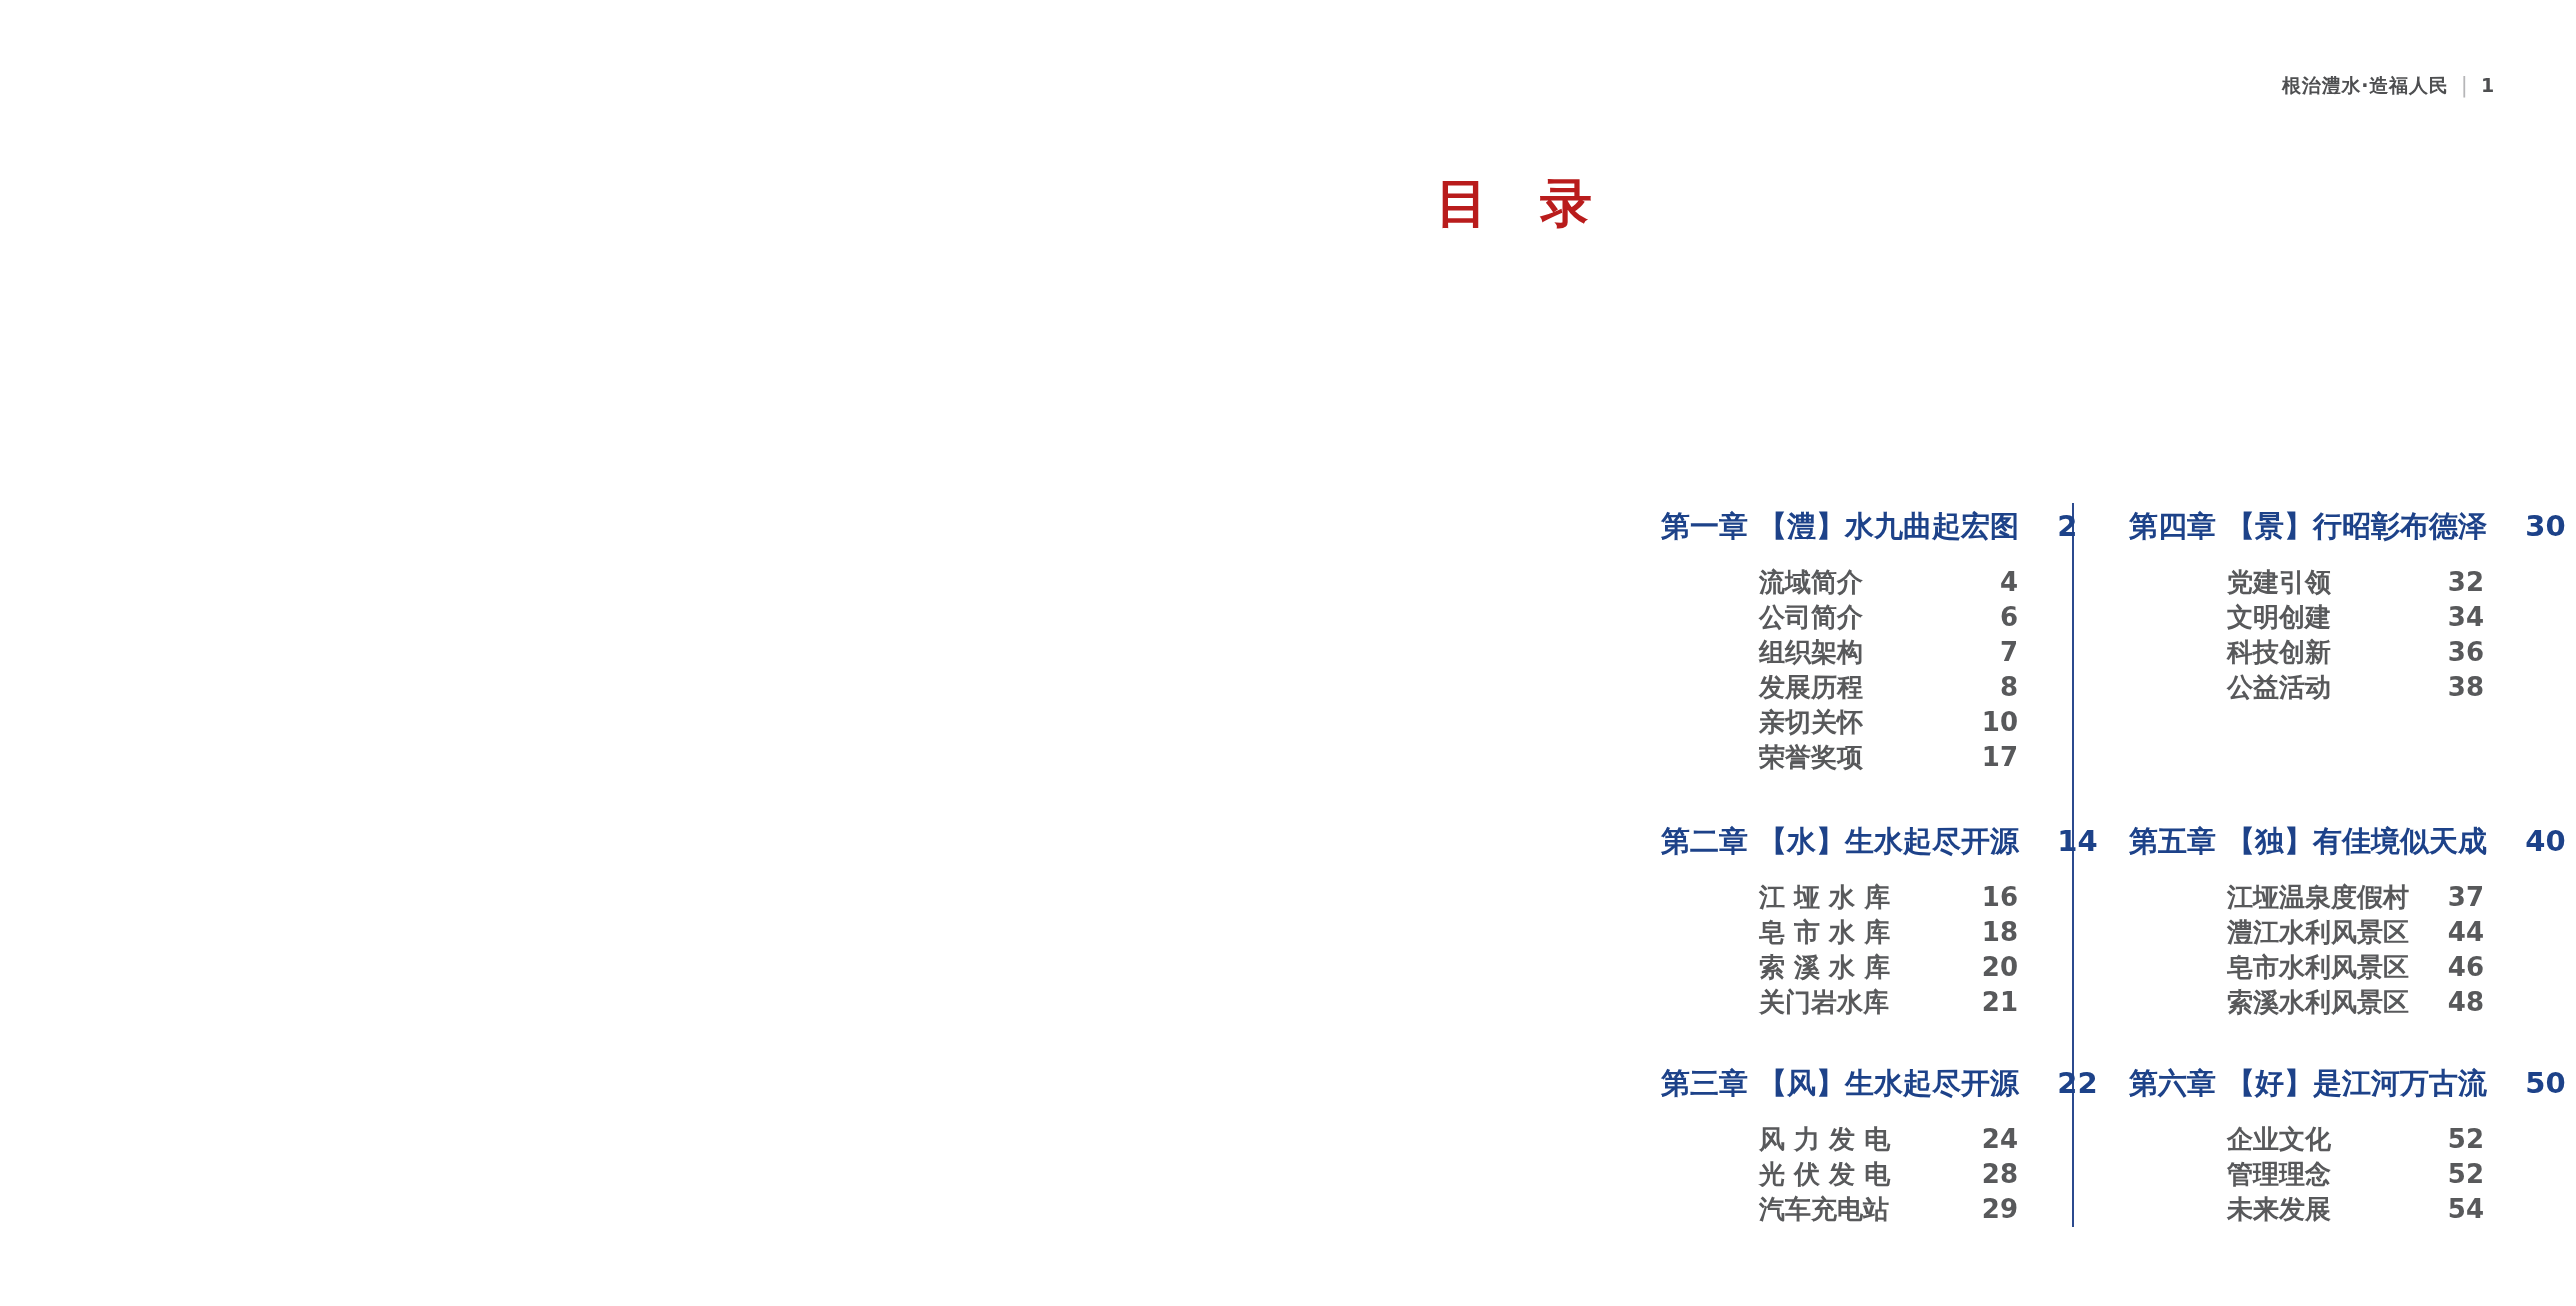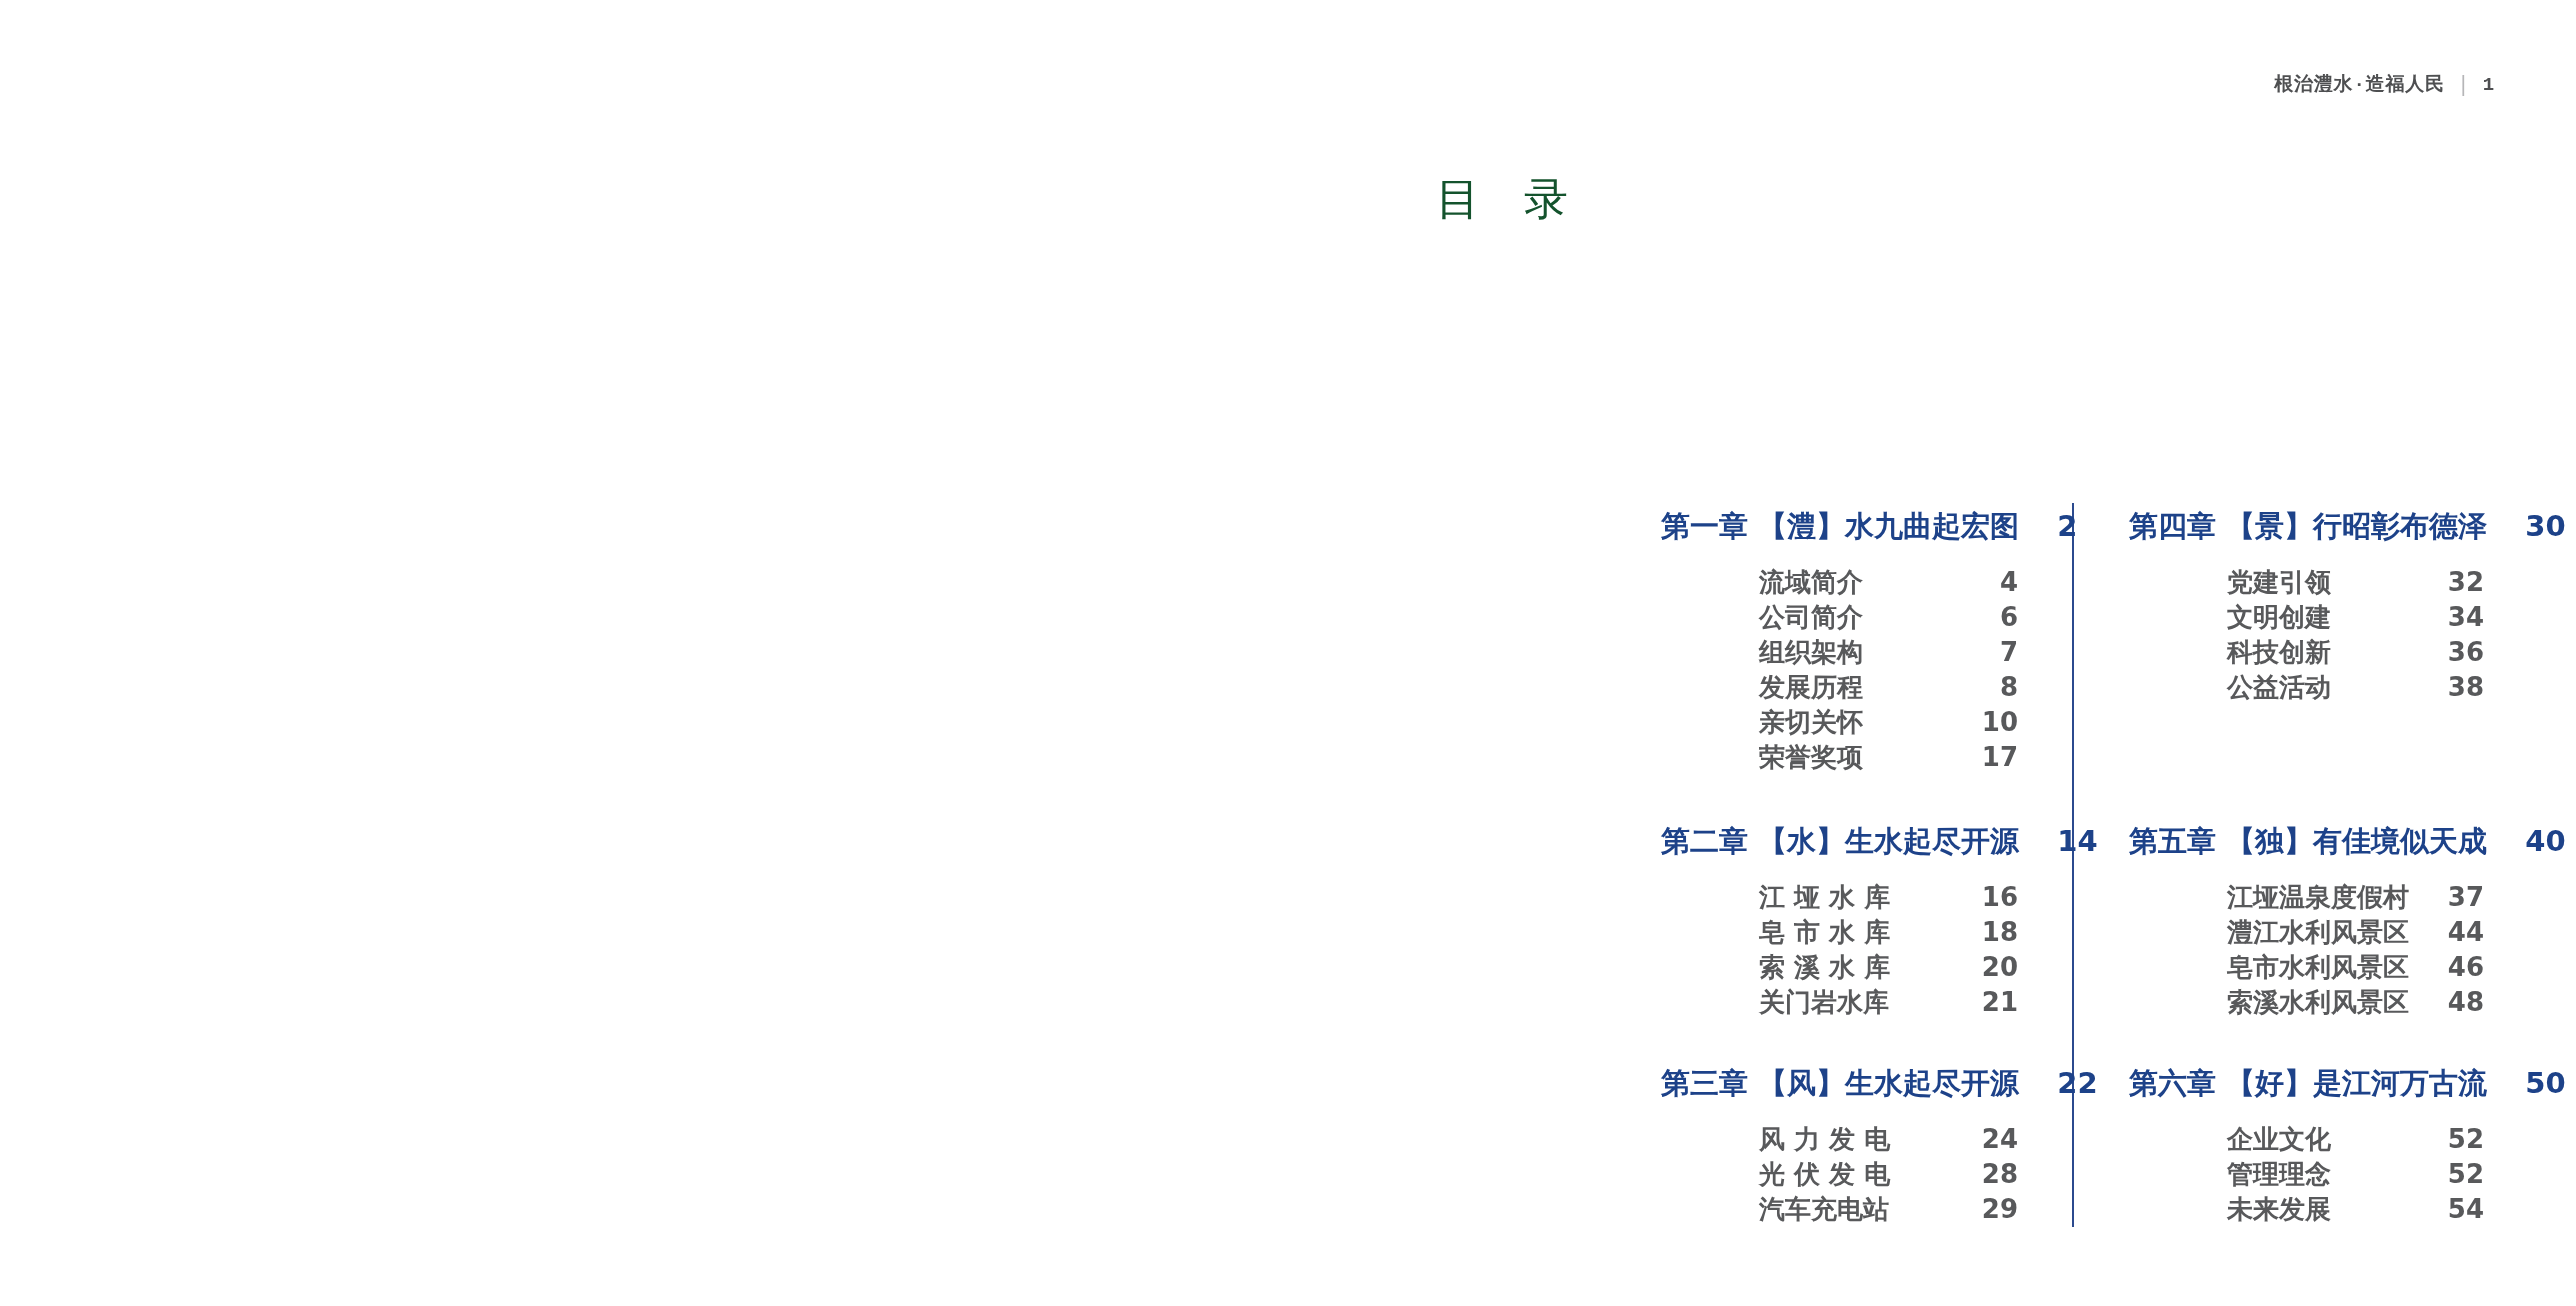--- a/index.html
+++ b/index.html
@@ -17,40 +17,39 @@
     position: absolute;
     top: 75px;
     right: 81px;
     display: flex;
     align-items: center;
     font-size: 19px;
     font-weight: 700;
     color: #4e4f51;
     letter-spacing: 0.8px;
     line-height: 1;
-    font-family: Liberation Mono, monospace;
   }
   .running-header .sep {
     margin: 0 12.3px;
     color: #b6b6b8;
     font-weight: 400;
     font-size: 21px;
     transform: scaleY(1.05);
   }
   .running-header .pagenum { color: #4e4f51; }
 
   
   .doc-title {
     position: absolute;
     left: 1436px;
     top: 177px;
-    font-size: 44px;
+    font-size: 52px;
     line-height: 1;
-    font-weight: 400;
-    color: #14532d;
+    font-weight: 700;
+    color: #b91c1c;
     white-space: pre;
   }
 
   
   .divider {
     position: absolute;
     left: 2072px;
     top: 503px;
     width: 2.3px;
     height: 724px;

